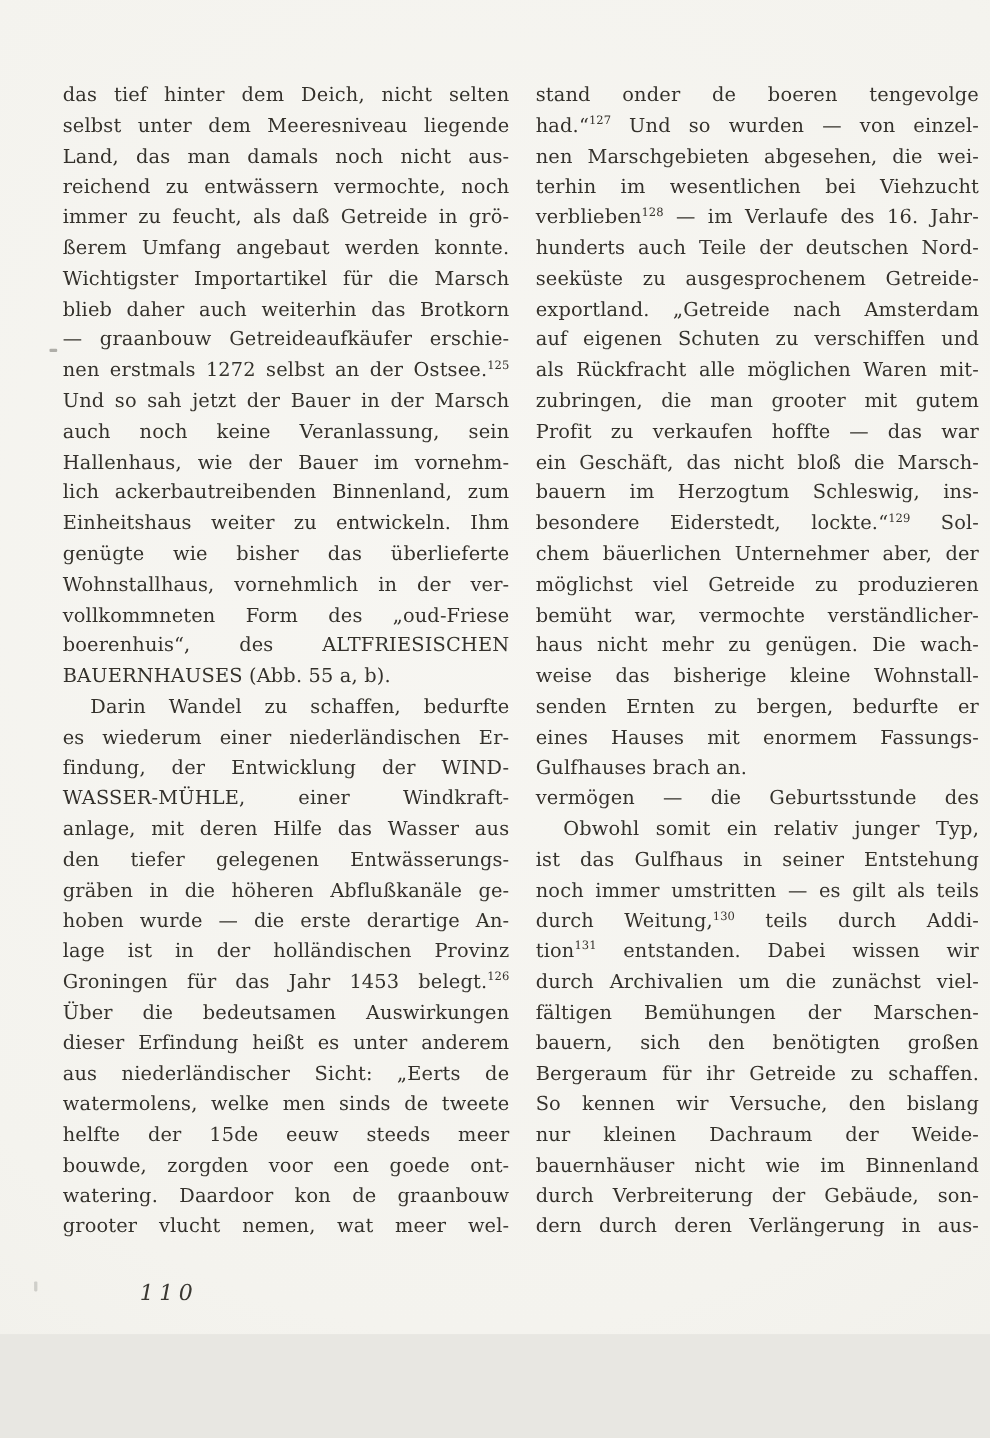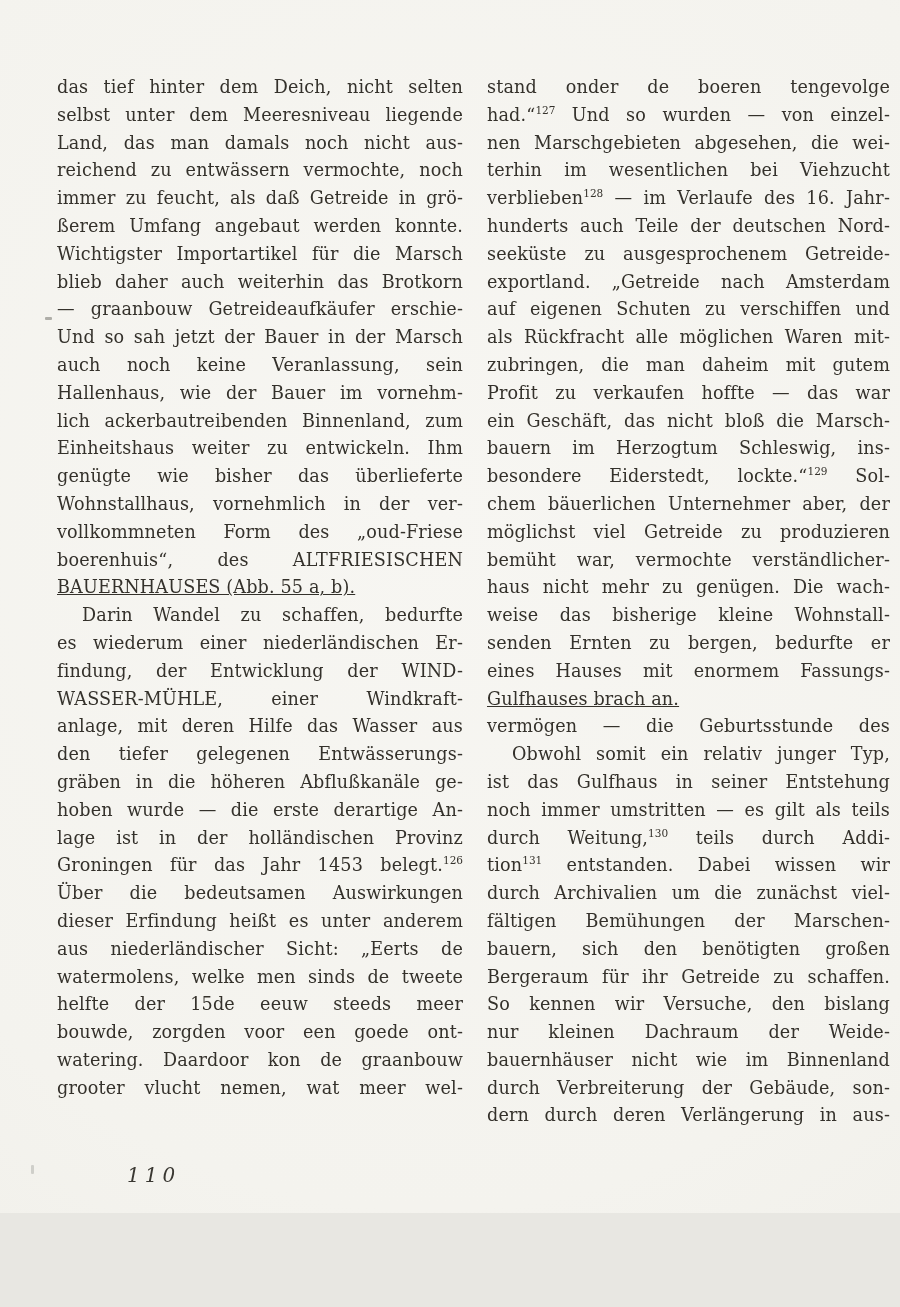--- a/index.html
+++ b/index.html
@@ -27,21 +27,21 @@
     font-size: 17.6px;
     line-height: 27.8px;
     height: 27.8px;
     text-align: justify;
     text-align-last: justify;
     letter-spacing: 0.15px;
     white-space: normal;
     overflow: visible;
   }
   .line.indent { text-indent: 25px; }
-  .line.para-end { text-align-last: left; text-decoration: underline; }
+  .line.para-end { text-align-last: left; }
   .line sup {
     font-size: 10.5px;
     line-height: 0;
     vertical-align: super;
     letter-spacing: 0;
   }
   .page-number {
     position: absolute;
     left: 127px;
     top: 1163px;
@@ -65,20 +65,21 @@
   <div class="column col-left">
       <div class="line">das tief hinter dem Deich, nicht selten</div>
       <div class="line">selbst unter dem Meeresniveau liegende</div>
       <div class="line">Land, das man damals noch nicht aus-</div>
       <div class="line">reichend zu entwässern vermochte, noch</div>
       <div class="line">immer zu feucht, als daß Getreide in grö-</div>
       <div class="line">ßerem Umfang angebaut werden konnte.</div>
       <div class="line">Wichtigster Importartikel für die Marsch</div>
       <div class="line">blieb daher auch weiterhin das Brotkorn</div>
       <div class="line">— graanbouw Getreideaufkäufer erschie-</div>
+      <div class="line">nen erstmals 1272 selbst an der Ostsee.<sup>125</sup></div>
       <div class="line">Und so sah jetzt der Bauer in der Marsch</div>
       <div class="line">auch noch keine Veranlassung, sein</div>
       <div class="line">Hallenhaus, wie der Bauer im vornehm-</div>
       <div class="line">lich ackerbautreibenden Binnenland, zum</div>
       <div class="line">Einheitshaus weiter zu entwickeln. Ihm</div>
       <div class="line">genügte wie bisher das überlieferte</div>
       <div class="line">Wohnstallhaus, vornehmlich in der ver-</div>
       <div class="line">vollkommneten Form des „oud-Friese</div>
       <div class="line">boerenhuis“, des ALTFRIESISCHEN</div>
       <div class="line para-end">BAUERNHAUSES (Abb. 55 a, b).</div>
@@ -105,21 +106,21 @@
       <div class="line">stand onder de boeren tengevolge</div>
       <div class="line">had.“<sup>127</sup> Und so wurden — von einzel-</div>
       <div class="line">nen Marschgebieten abgesehen, die wei-</div>
       <div class="line">terhin im wesentlichen bei Viehzucht</div>
       <div class="line">verblieben<sup>128</sup> — im Verlaufe des 16. Jahr-</div>
       <div class="line">hunderts auch Teile der deutschen Nord-</div>
       <div class="line">seeküste zu ausgesprochenem Getreide-</div>
       <div class="line">exportland. „Getreide nach Amsterdam</div>
       <div class="line">auf eigenen Schuten zu verschiffen und</div>
       <div class="line">als Rückfracht alle möglichen Waren mit-</div>
-      <div class="line">zubringen, die man daheim mit gutem</div>
+      <div class="line">zubringen, die man grooter mit gutem</div>
       <div class="line">Profit zu verkaufen hoffte — das war</div>
       <div class="line">ein Geschäft, das nicht bloß die Marsch-</div>
       <div class="line">bauern im Herzogtum Schleswig, ins-</div>
       <div class="line">besondere Eiderstedt, lockte.“<sup>129</sup> Sol-</div>
       <div class="line">chem bäuerlichen Unternehmer aber, der</div>
       <div class="line">möglichst viel Getreide zu produzieren</div>
       <div class="line">bemüht war, vermochte verständlicher-</div>
       <div class="line">haus nicht mehr zu genügen. Die wach-</div>
       <div class="line">weise das bisherige kleine Wohnstall-</div>
       <div class="line">senden Ernten zu bergen, bedurfte er</div>

